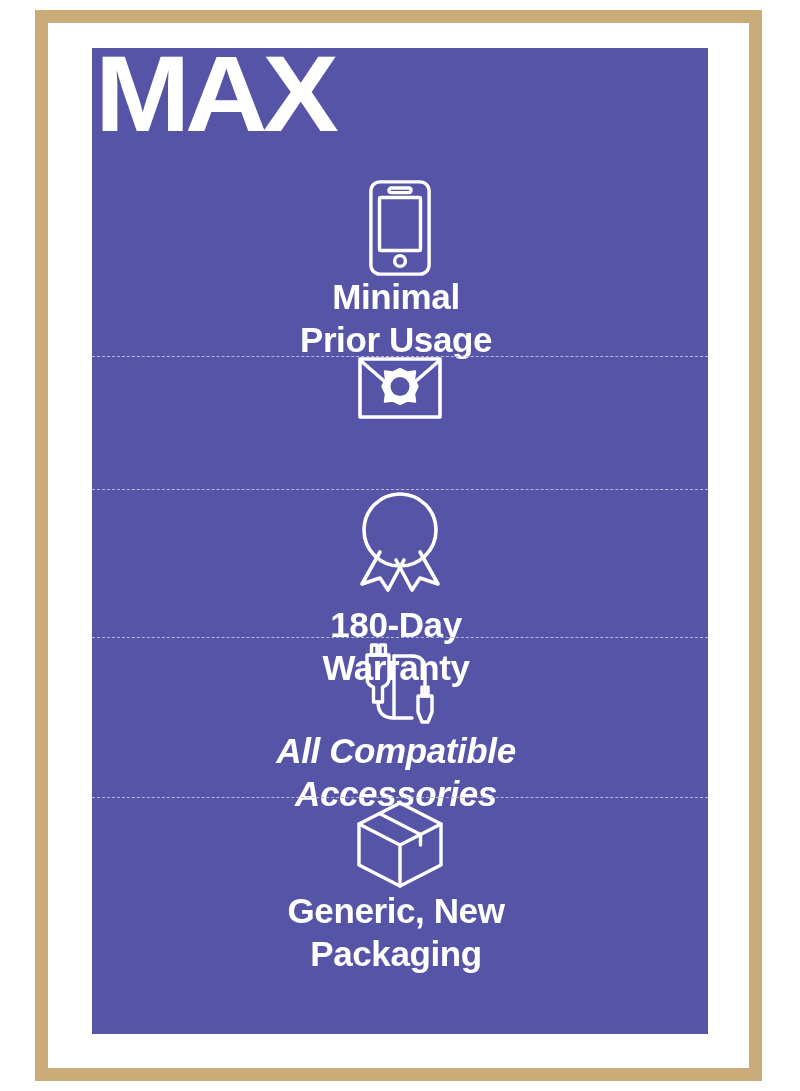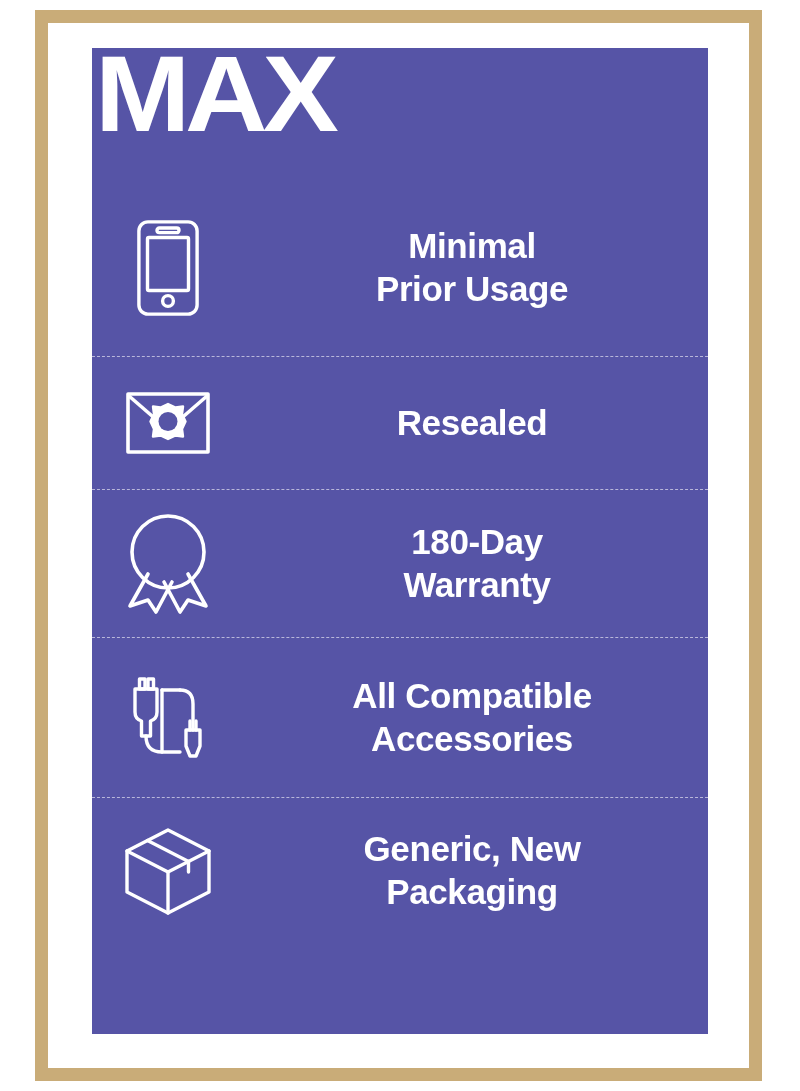--- a/index.html
+++ b/index.html
@@ -68,20 +68,21 @@
     left: 0;
     top: 132px;
     width: 616px;
   }
 
   .feature-row {
     position: relative;
     display: flex;
     align-items: center;
     box-sizing: border-box;
+    flex-direction: column;
   }
 
   .feature-row + .feature-row {
     border-top: 1px dashed #b9b7da;
   }
 
   .row-icon {
     flex: 0 0 auto;
     width: 152px;
     display: flex;
@@ -104,21 +105,21 @@
     letter-spacing: -0.4px;
     white-space: pre-line;
     padding-right: 8px;
   }
 
   
   .row-h1 { height: 176px; }
   .row-h2 { height: 139px; }
   .row-h3 { height: 133px; }
   .row-h4 { height: 148px; gap: 10px; }
-  .row-h5 { height: 160px; }
+  .row-h5 { height: 160px; font-style: italic; }
   .row-h6 { height: 146px; }
 </style>
 </head>
 <body>
 
 <div id="canvas">
 
   <div id="gold-frame"></div>
 
   <div id="panel">
@@ -146,21 +147,20 @@
           <svg width="84" height="62" viewBox="0 0 84 62" fill="none" stroke="#ffffff" stroke-width="3.6" stroke-linecap="round" stroke-linejoin="round">
             <rect x="2" y="2" width="80" height="58"></rect>
             <path d="M3 4 L33 30"></path>
             <path d="M81 4 L51 30"></path>
             <path d="M42 12 L49.5 15.5 L57 14.5 L56 22 L59.5 29.5 L56 37 L57 44.5
                      L49.5 43.5 L42 47 L34.5 43.5 L27 44.5 L28 37 L24.5 29.5
                      L28 22 L27 14.5 L34.5 15.5 Z" fill="#ffffff" stroke-width="2.4"></path>
             <circle cx="42" cy="29.5" r="9.5" fill="#5654a6" stroke="#5654a6" stroke-width="0"></circle>
           </svg>
         </div>
-        <div class="row-label">Resealed</div>
       </div>
 
       <div class="feature-row row-h4">
         <div class="row-icon">
           <svg width="96" height="104" viewBox="0 0 96 104" fill="none" stroke="#ffffff" stroke-width="3.6" stroke-linecap="round" stroke-linejoin="round">
             <path d="M28 62 L10 94 L28 88 L36 100 L52 70"></path>
             <path d="M68 62 L86 94 L68 88 L60 100 L44 70"></path>
             <circle cx="48" cy="40" r="36"></circle>
           </svg>
         </div>

